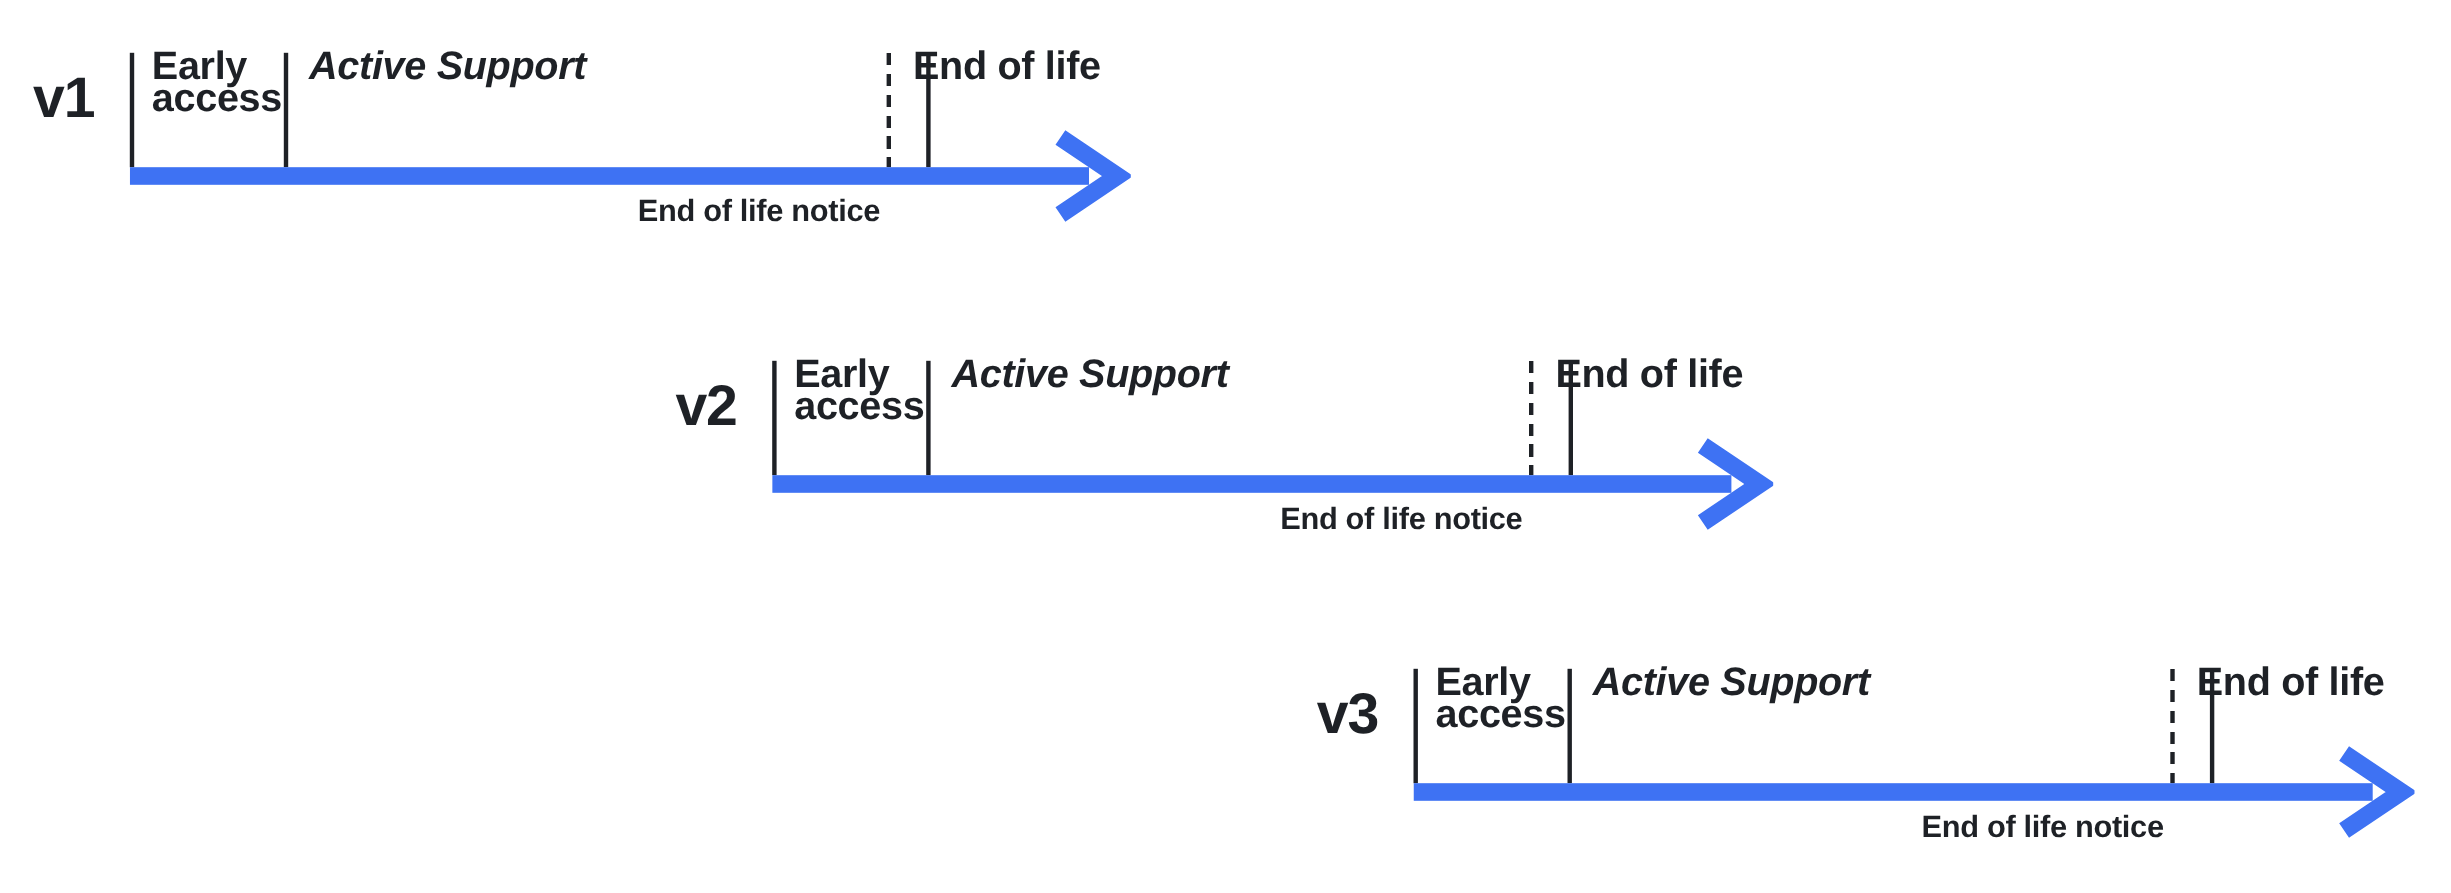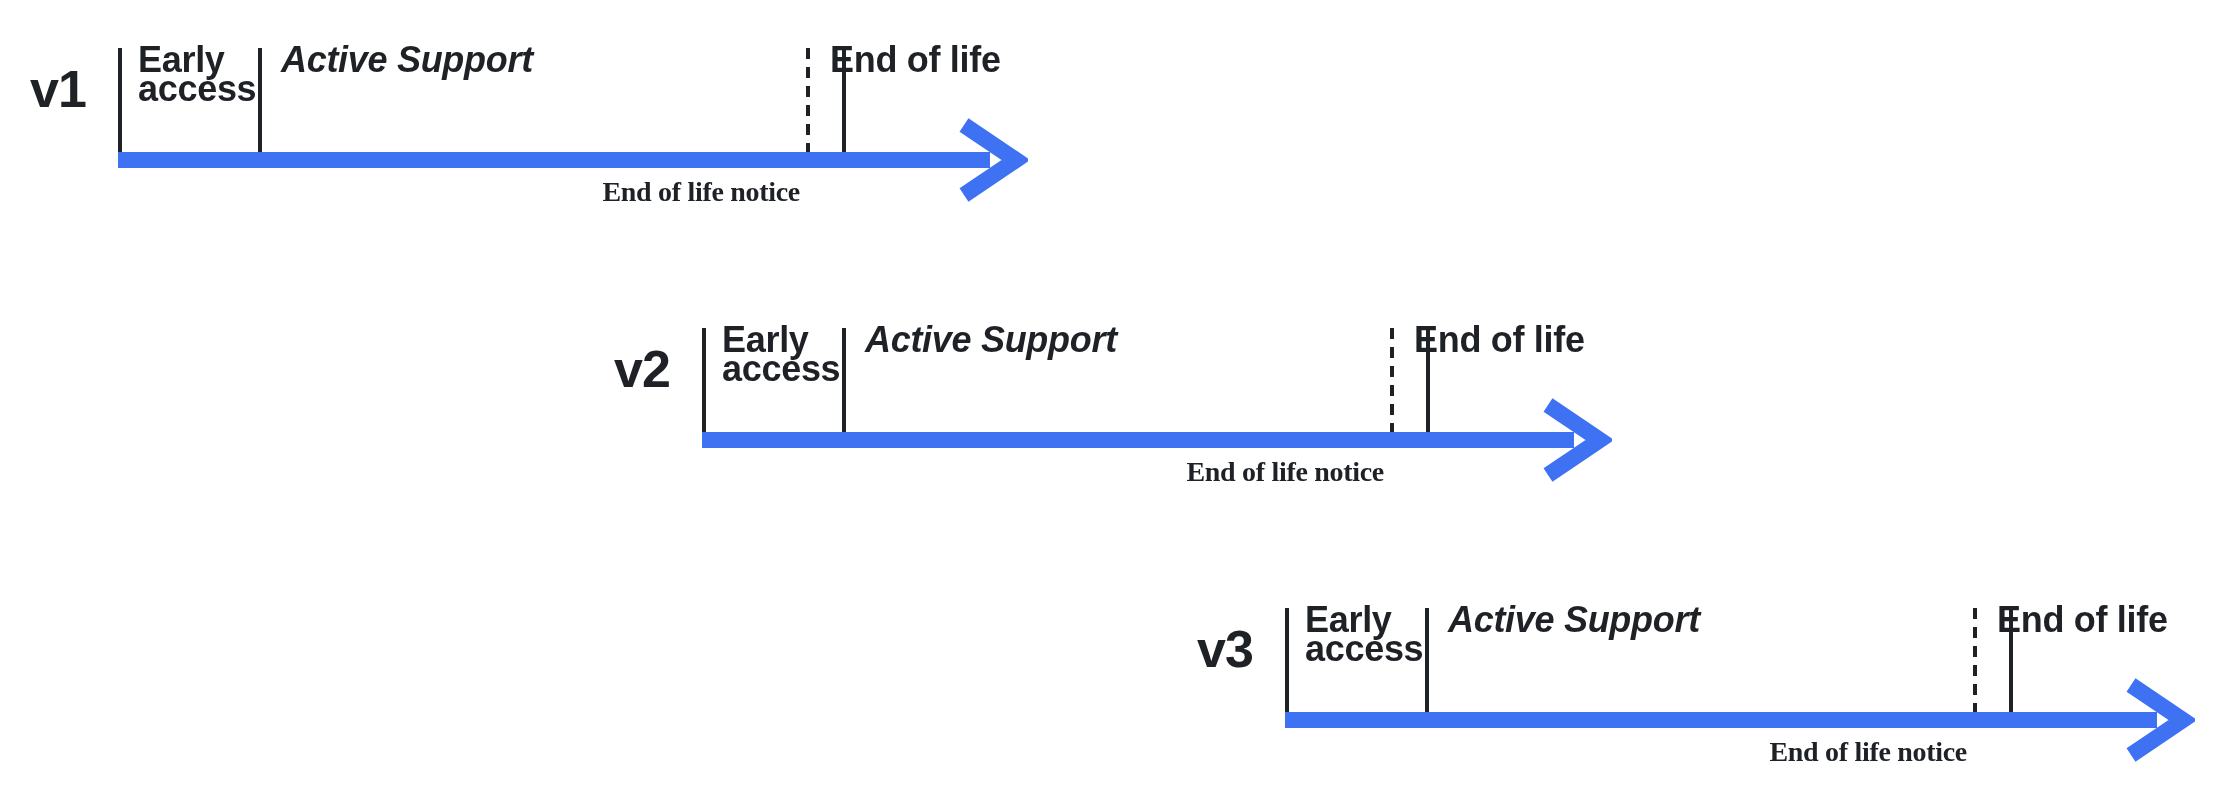--- a/index.html
+++ b/index.html
@@ -72,21 +72,20 @@
   .notice-label {
     position: absolute;
     left: 380px;
     top: 129px;
     width: 302px;
     text-align: right;
     font-size: 28px;
     line-height: 29px;
     letter-spacing: -0.3px;
     white-space: nowrap;
-    font-family: Liberation Serif, serif;
   }
   .arrow {
     position: absolute;
     left: 0;
     top: 64px;
     display: block;
   }
   .arrow-shaft { fill: var(--arrow); }
   .arrow-head {
     fill: none;

